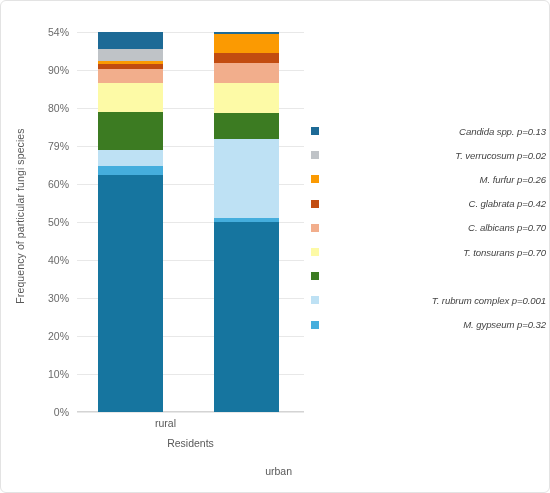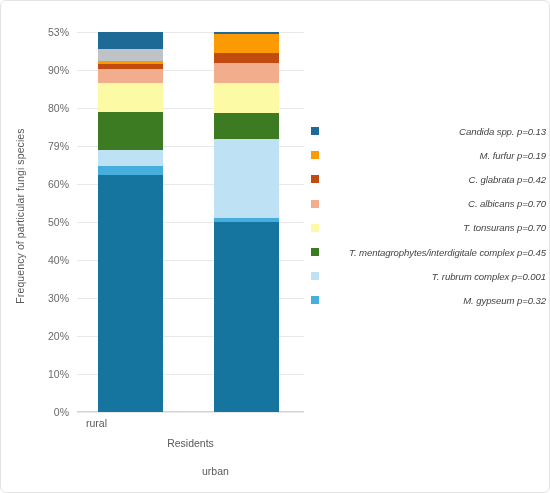--- a/index.html
+++ b/index.html
@@ -90,21 +90,21 @@
   #xticks {
     position: absolute;
     left: 76px;
     top: 416px;
     width: 227px;
     height: 18px;
   }
   #xticks div {
     position: absolute;
     width: 90px;
-    text-align: left;
+    text-align: right;
     font-size: 10.5px;
     color: #595959;
   }
   #xt0 { left: 9px; }
   #xt1 { left: 125px; margin-top: 48px; }
   #xlabel {
     position: absolute;
     left: 76px;
     top: 436px;
     width: 227px;
@@ -153,21 +153,21 @@
       <div style="top: 380px;">0%</div>
       <div style="top: 342px; margin-left: 24px;">10%</div>
       <div style="top: 304px;">20%</div>
       <div style="top: 266px;">30%</div>
       <div style="top: 228px;">40%</div>
       <div style="top: 190px;">50%</div>
       <div style="top: 152px;">60%</div>
       <div style="top: 114px;">79%</div>
       <div style="top: 76px;">80%</div>
       <div style="top: 38px;">90%</div>
-      <div style="top: 0px;">53%</div>
+      <div style="top: 0px;">54%</div>
     </div>
 
   <div id="plot">
     <div id="gridlines">
         <div class="gridline" style="top: 380px;"></div>
         <div class="gridline" style="top: 342px;"></div>
         <div class="gridline" style="top: 304px;"></div>
         <div class="gridline" style="top: 266px;"></div>
         <div class="gridline" style="top: 228px;"></div>
         <div class="gridline" style="top: 190px;"></div>
@@ -209,38 +209,41 @@
   </div>
 
   <div id="xlabel">Residents</div>
 
   <div id="legend">
       <div class="legend-row">
         <span class="legend-swatch" style="background: rgb(29, 106, 150);"></span>
         <span class="legend-text">Candida spp. p=0.13</span>
       </div>
       <div class="legend-row">
+        <span class="legend-swatch" style="background: rgb(191, 195, 199);"></span>
+        <span class="legend-text">T. verrucosum p=0.02</span>
+      </div>
+      <div class="legend-row">
         <span class="legend-swatch" style="background: rgb(251, 154, 2);"></span>
-        <span class="legend-text">M. furfur p=0.19</span>
+        <span class="legend-text">M. furfur p=0.26</span>
       </div>
       <div class="legend-row">
         <span class="legend-swatch" style="background: rgb(194, 76, 16);"></span>
         <span class="legend-text">C. glabrata p=0.42</span>
       </div>
       <div class="legend-row">
         <span class="legend-swatch" style="background: rgb(242, 174, 140);"></span>
         <span class="legend-text">C. albicans p=0.70</span>
       </div>
       <div class="legend-row">
         <span class="legend-swatch" style="background: rgb(253, 250, 166);"></span>
         <span class="legend-text">T. tonsurans p=0.70</span>
       </div>
       <div class="legend-row">
         <span class="legend-swatch" style="background: rgb(60, 123, 34);"></span>
-        <span class="legend-text">T. mentagrophytes/interdigitale complex p=0.45</span>
       </div>
       <div class="legend-row">
         <span class="legend-swatch" style="background: rgb(190, 225, 244);"></span>
         <span class="legend-text">T. rubrum complex p=0.001</span>
       </div>
       <div class="legend-row">
         <span class="legend-swatch" style="background: rgb(69, 174, 221);"></span>
         <span class="legend-text">M. gypseum p=0.32</span>
       </div>
     </div>

